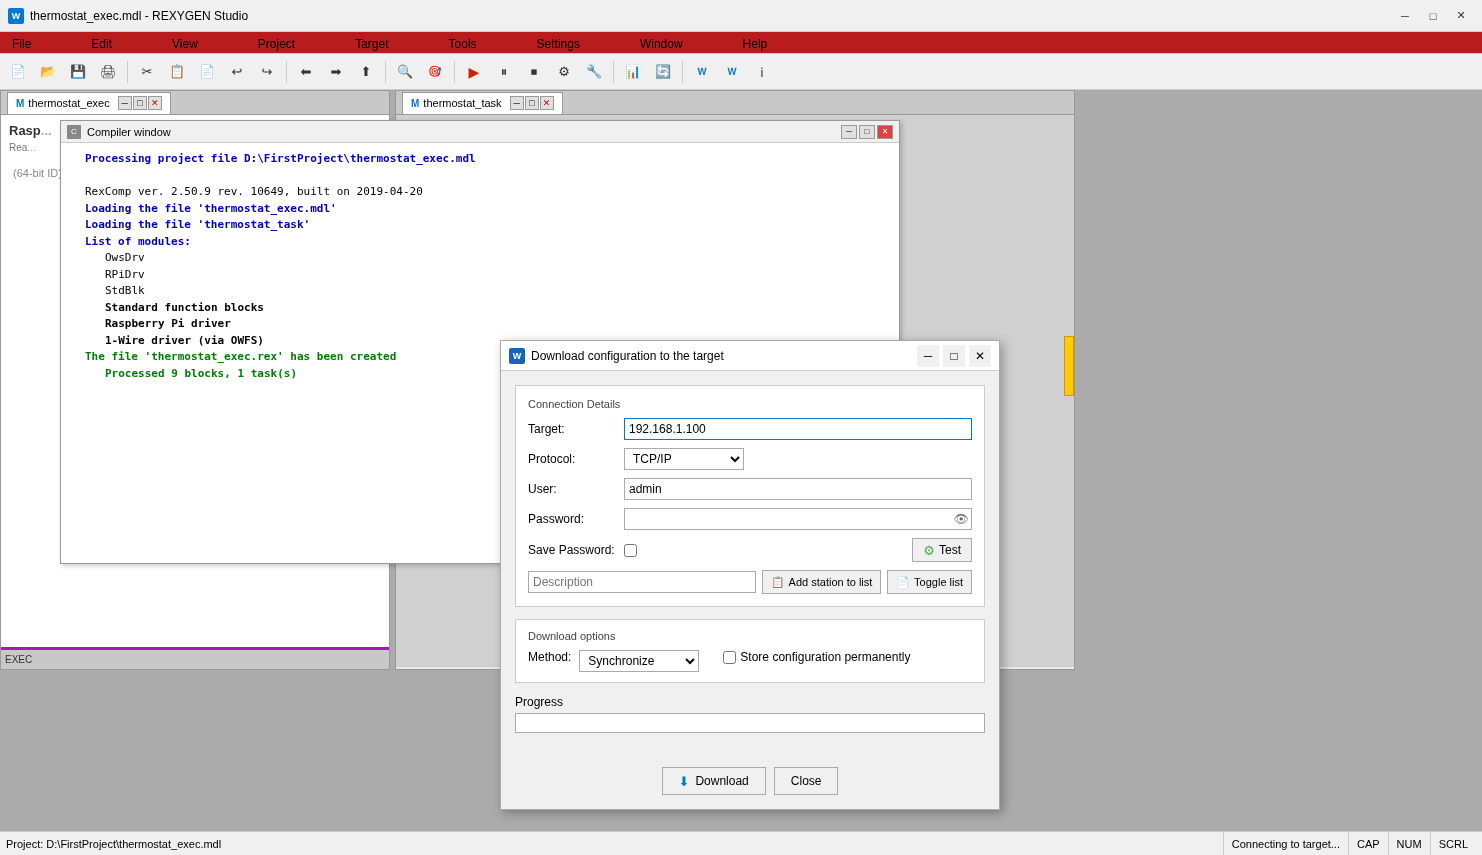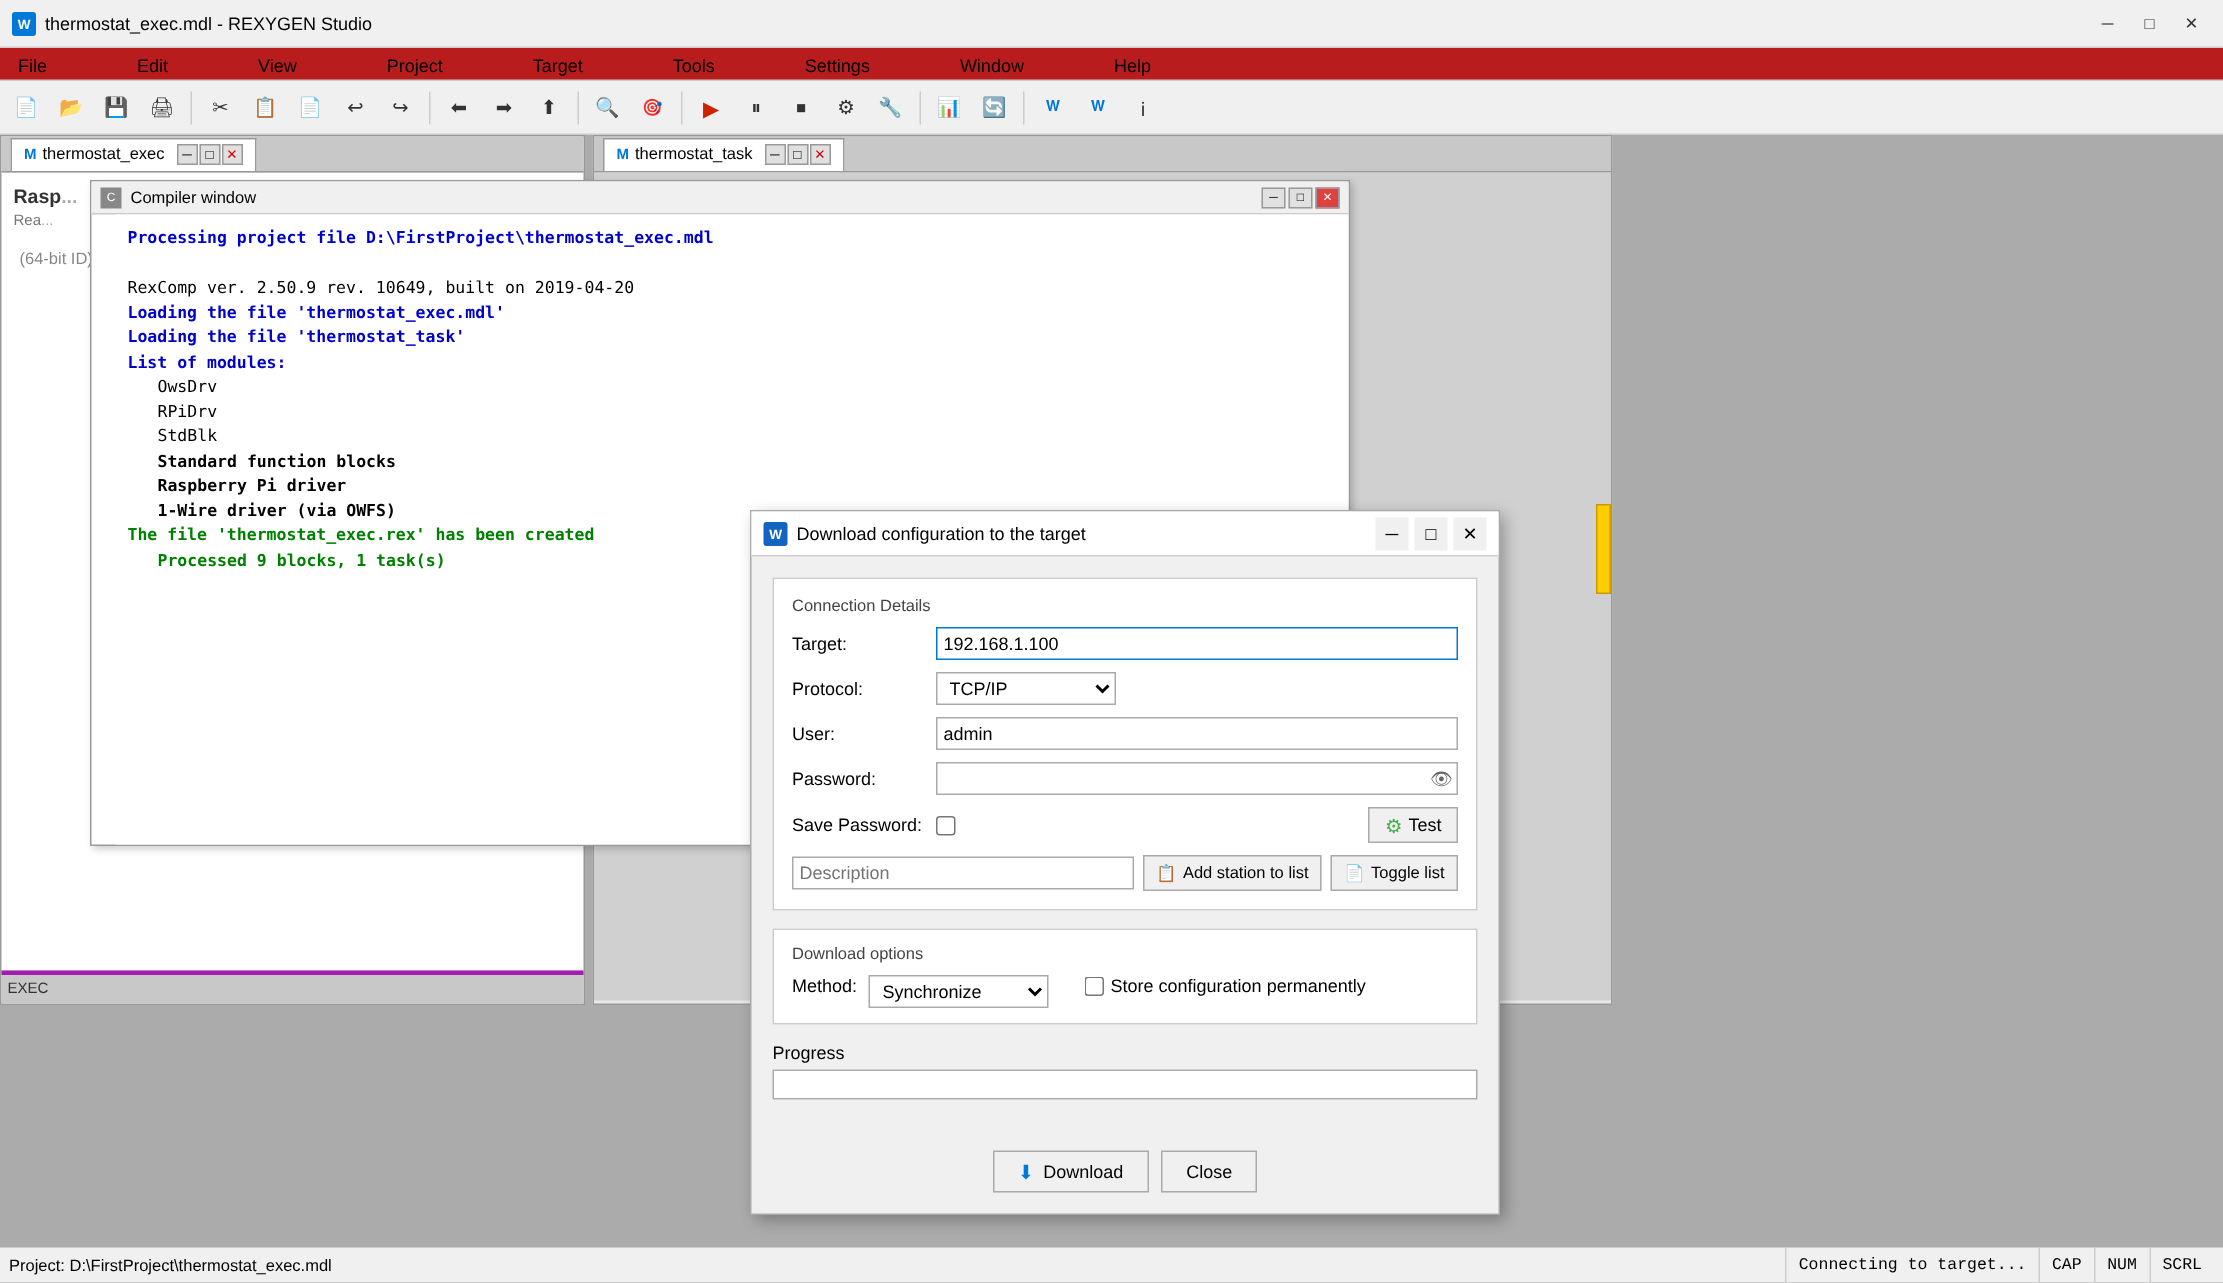--- a/index.html
+++ b/index.html
@@ -374,21 +374,21 @@
       height: 24px;
       background: #f0f0f0;
       border-top: 1px solid #ccc;
       display: flex;
       align-items: center;
       padding: 0 6px;
       font-size: 11px;
     }
     .status-left { flex: 1; }
     .status-indicators {
-      display: flex; gap: 0; font-family: Liberation Mono, monospace;
+      display: flex; gap: 0;
     }
     .status-indicator {
       padding: 0 8px;
       height: 24px;
       display: flex; align-items: center;
       border-left: 1px solid #ccc;
       font-size: 11px;
     }
 
     

